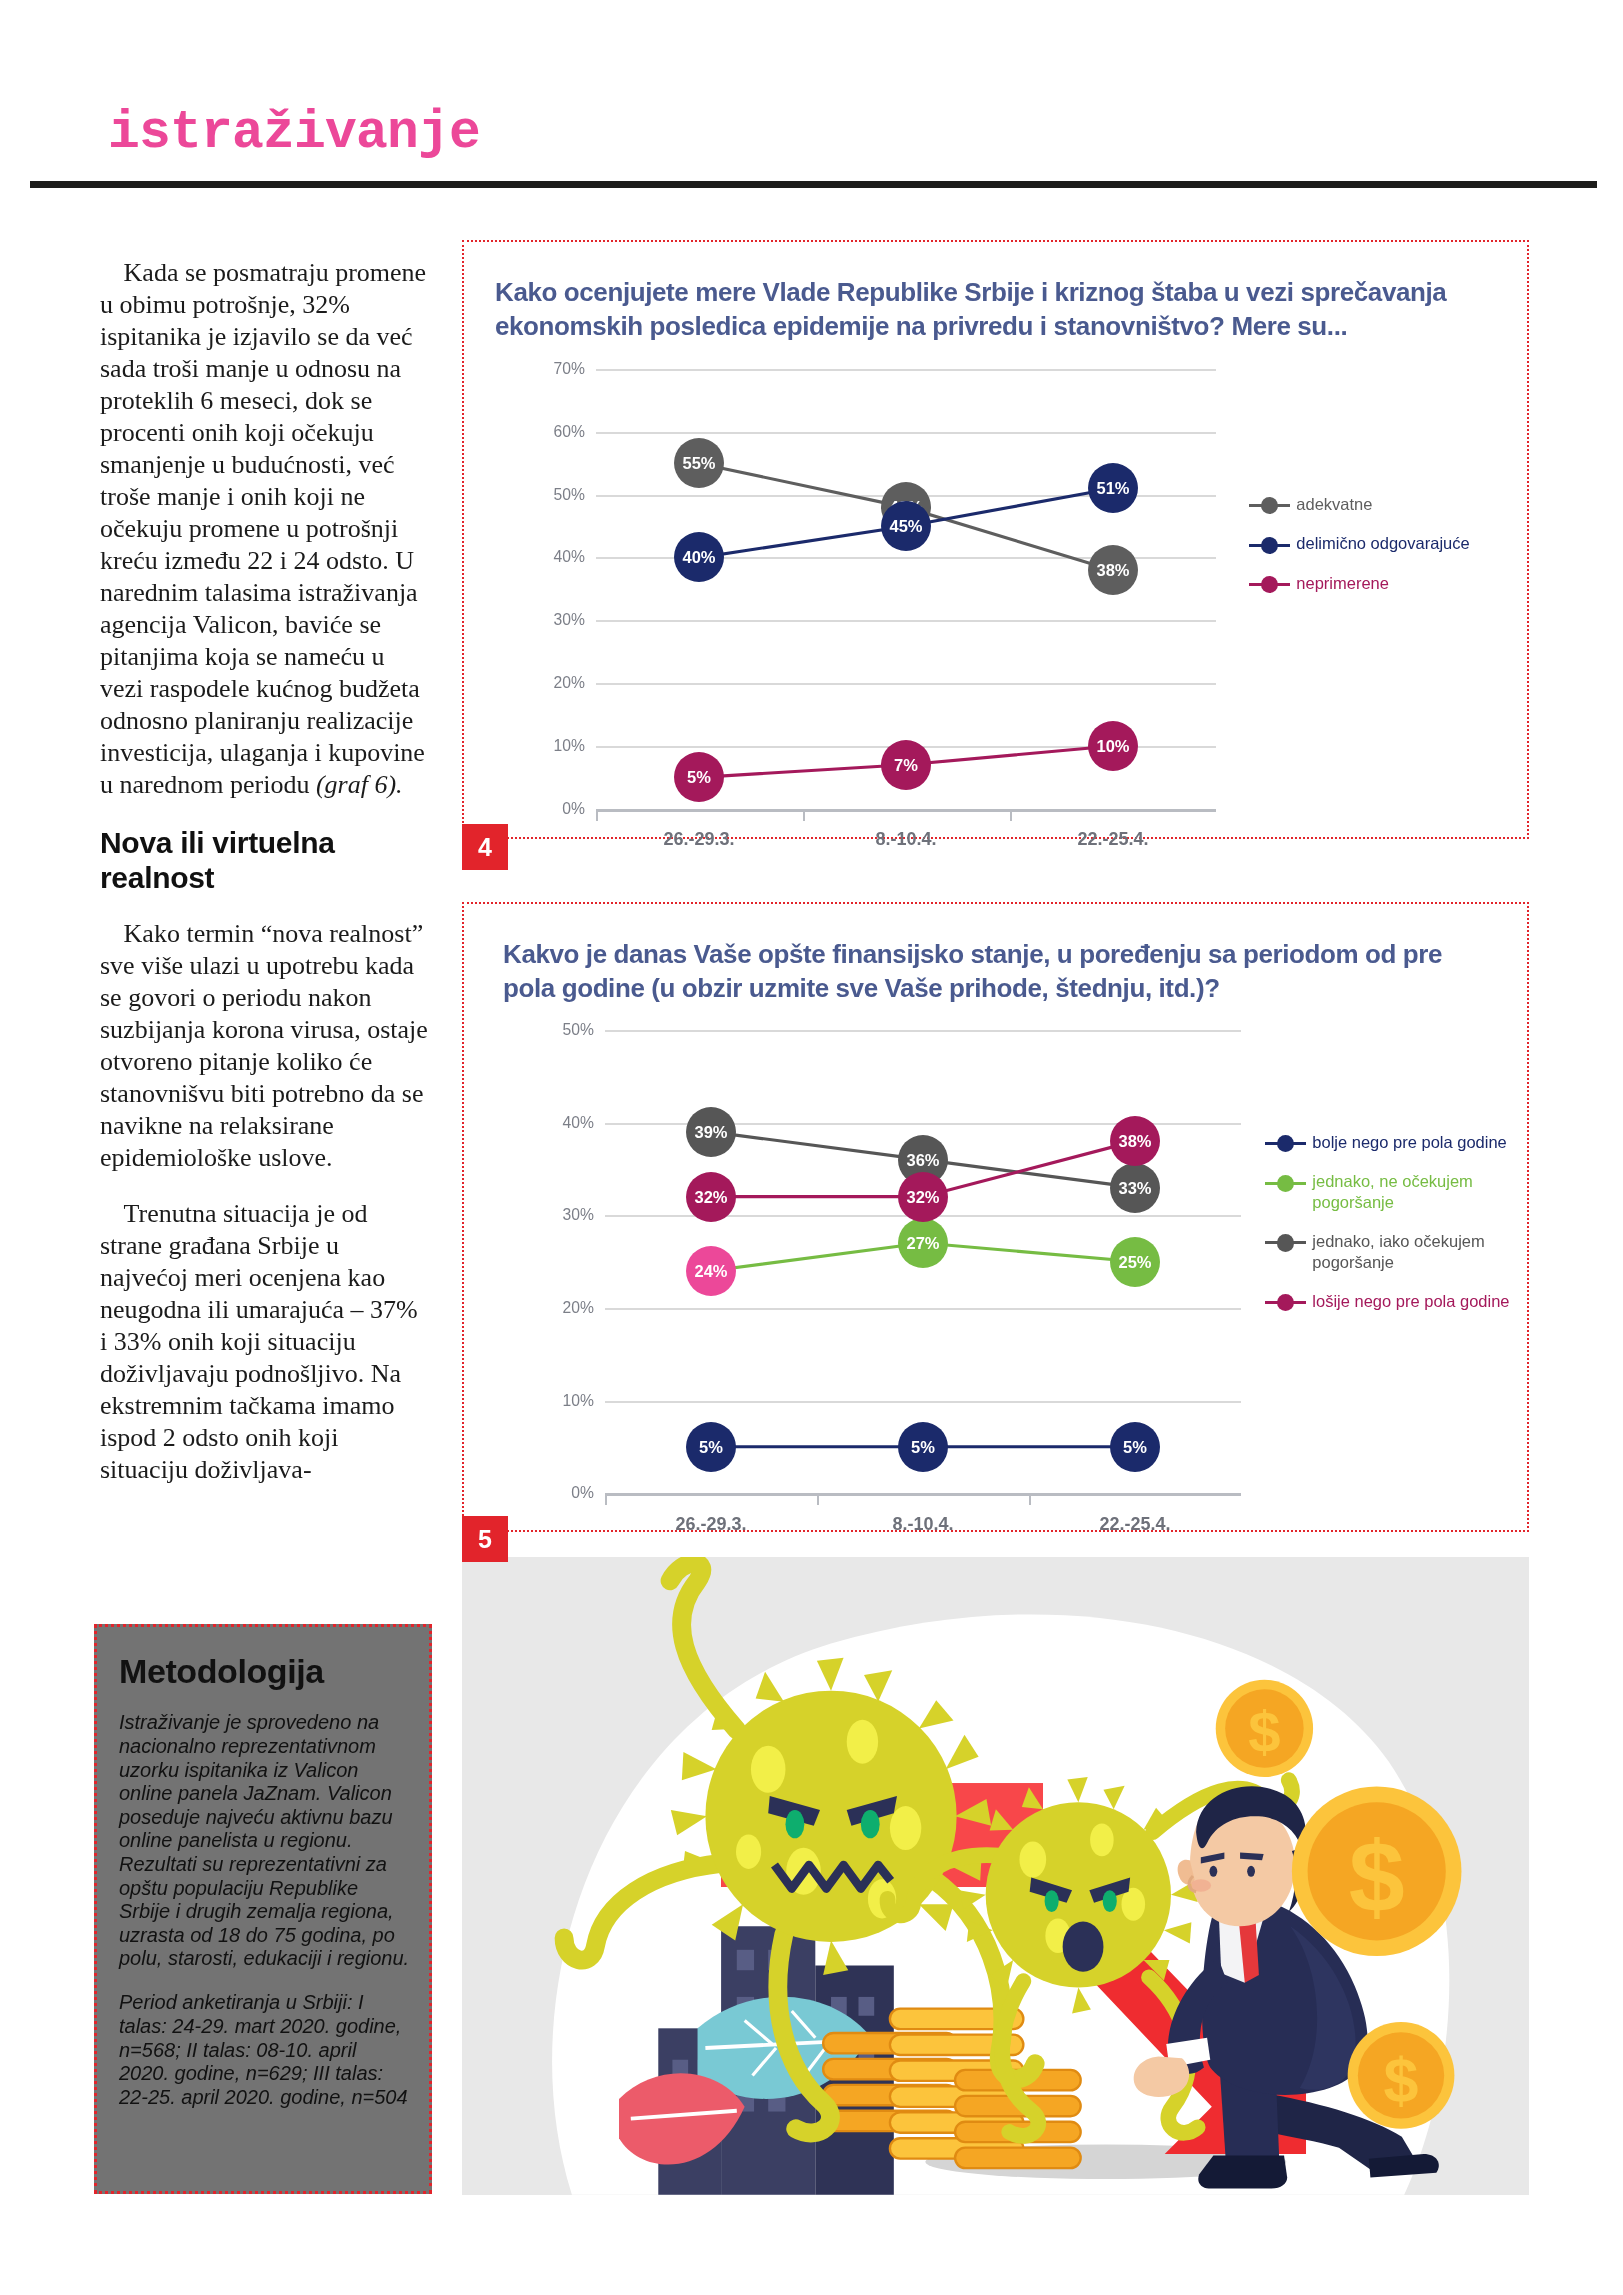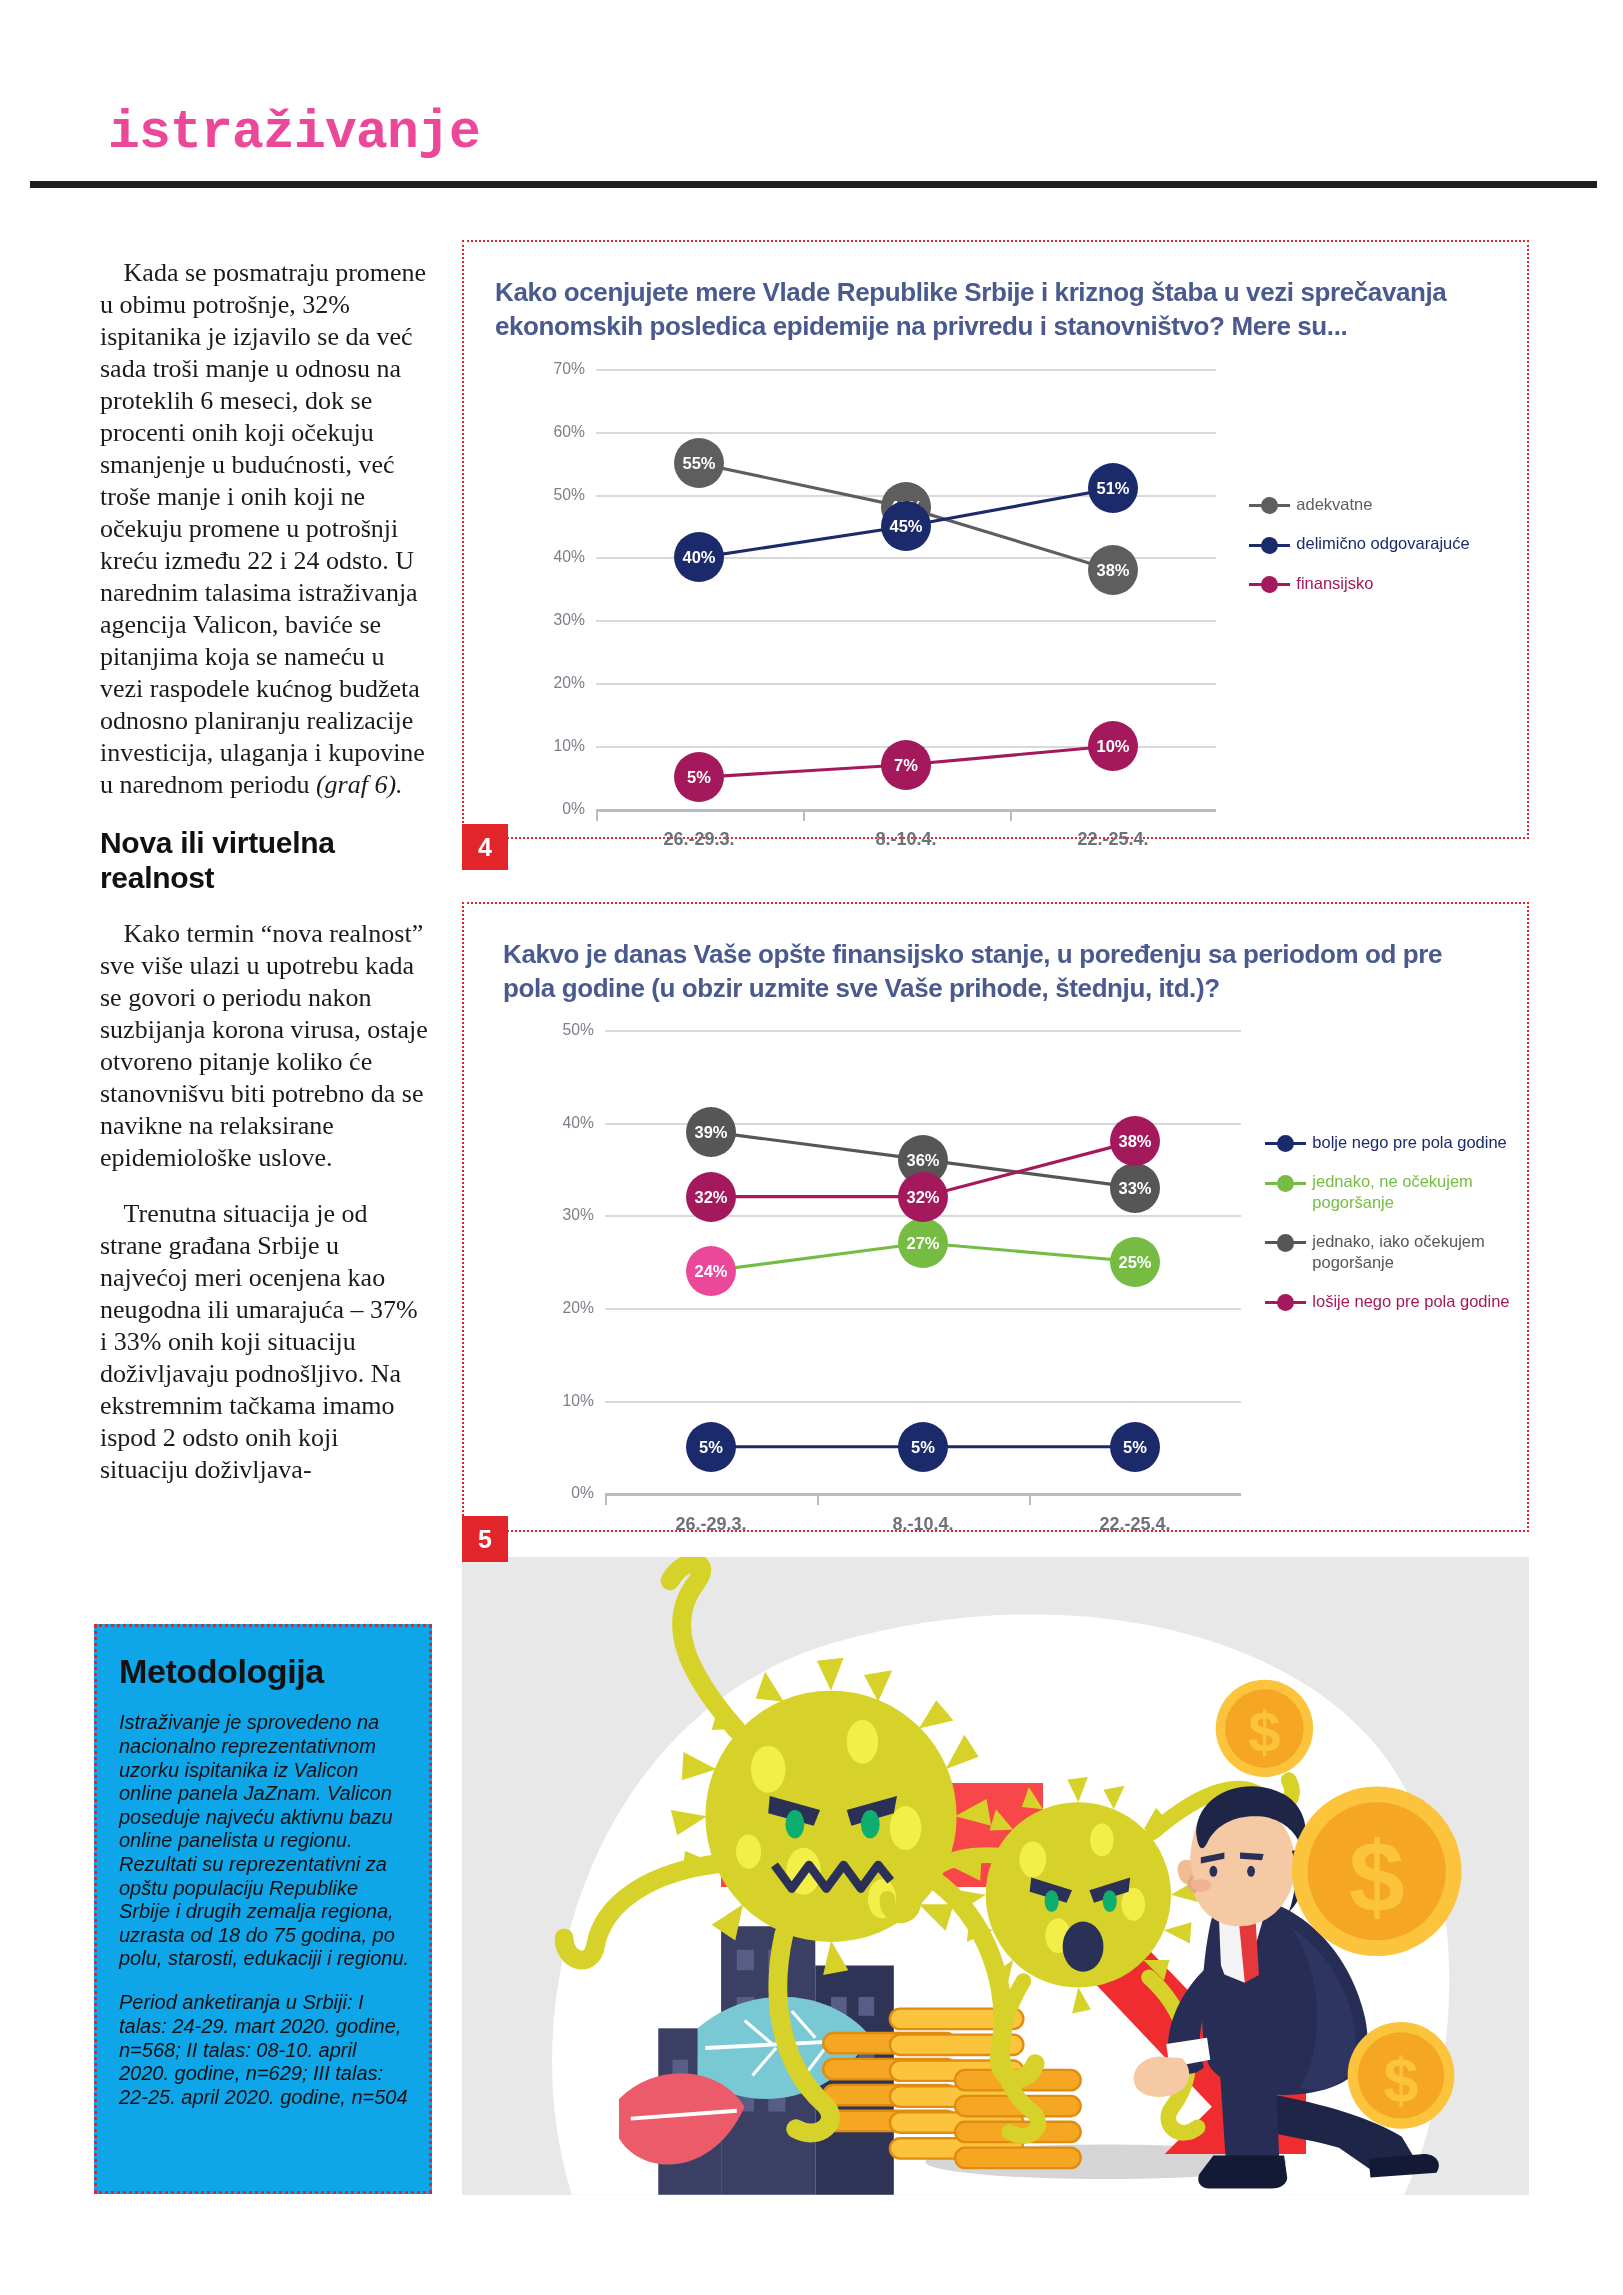--- a/index.html
+++ b/index.html
@@ -15,21 +15,21 @@
   #left-col{position:absolute;left:100px;top:257px;width:328px;}
   .body-p{font-family:"Liberation Serif",serif;font-size:26px;line-height:32px;color:#1b1b1b;text-align:left;
     margin:0 0 23.6px 0;hyphens:none;}
   .body-p.indent{text-indent:23.6px;}
   .body-p i{font-style:italic;}
   #subhead{font-family:"Liberation Sans",sans-serif;font-weight:bold;font-size:30px;line-height:35px;
     color:#111;margin:7.9px 0 23.6px 0;letter-spacing:-0.3px;}
 
   
   #metodologija{position:absolute;left:94px;top:1624px;width:338px;height:570px;
-    border:3.1px dotted #e2242b;background:#0ea5e9;box-sizing:border-box;}
+    border:3.1px dotted #e2242b;background:#737373;box-sizing:border-box;}
   #met-title{font-family:"Liberation Sans",sans-serif;font-weight:bold;font-size:34px;color:#111;
     margin:25px 0 20.4px 22px;letter-spacing:-0.4px;}
   .met-p{font-family:"Liberation Sans",sans-serif;font-style:italic;font-size:20px;line-height:23.6px;
     color:#111;margin:0 17.3px 20.4px 22px;}
 
   
   .fig-frame{position:absolute;border:2.4px dotted #e2242b;background:#fff;box-sizing:border-box;}
   #fig4{left:462px;top:240px;width:1067px;height:599px;}
   #fig5{left:462px;top:902px;width:1067px;height:630px;}
   .fig-badge{position:absolute;width:46px;height:46px;background:#e2242b;color:#fff;
@@ -144,21 +144,21 @@
           <span class="bar" style="background: rgb(27, 42, 107);"></span>
           <span class="dot" style="background: rgb(27, 42, 107);"></span>
         </span>
         <span class="legend-label" style="color: rgb(27, 42, 107);">delimično odgovarajuće</span>
       </div>
       <div class="legend-row">
         <span class="legend-key">
           <span class="bar" style="background: rgb(164, 25, 91);"></span>
           <span class="dot" style="background: rgb(164, 25, 91);"></span>
         </span>
-        <span class="legend-label" style="color: rgb(164, 25, 91);">finansijsko</span>
+        <span class="legend-label" style="color: rgb(164, 25, 91);">neprimerene</span>
       </div>
     </div>
 </div>
 <div class="fig-badge" id="badge4">4</div>
 
 <div class="fig-frame" id="fig5">
   <div class="chart-title" style="left:39px;top:33px;width:966px;">Kakvo je danas Vaše opšte finansijsko stanje, u poređenju sa periodom od pre pola godine (u obzir uzmite sve Vaše prihode, štednju, itd.)?</div>
   <div class="plot" id="plot2" style="left: 141px; top: 126px; width: 636px; height: 463px;">
       <div class="ytick" style="top: 463px; left: -57px; width: 46px;">0%</div>
       <div class="gridline" style="top: 371px; width: 636px;"></div>

